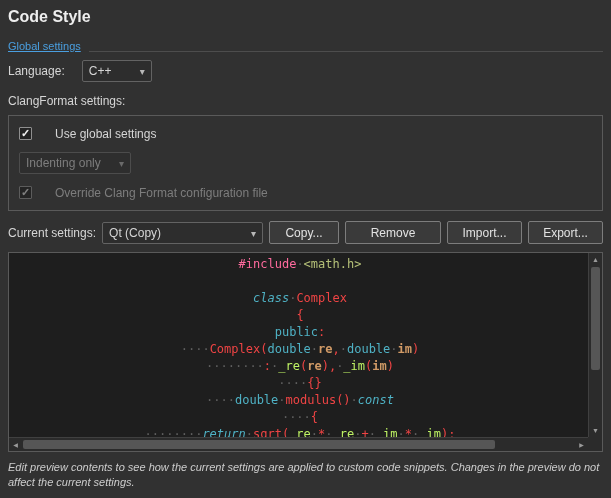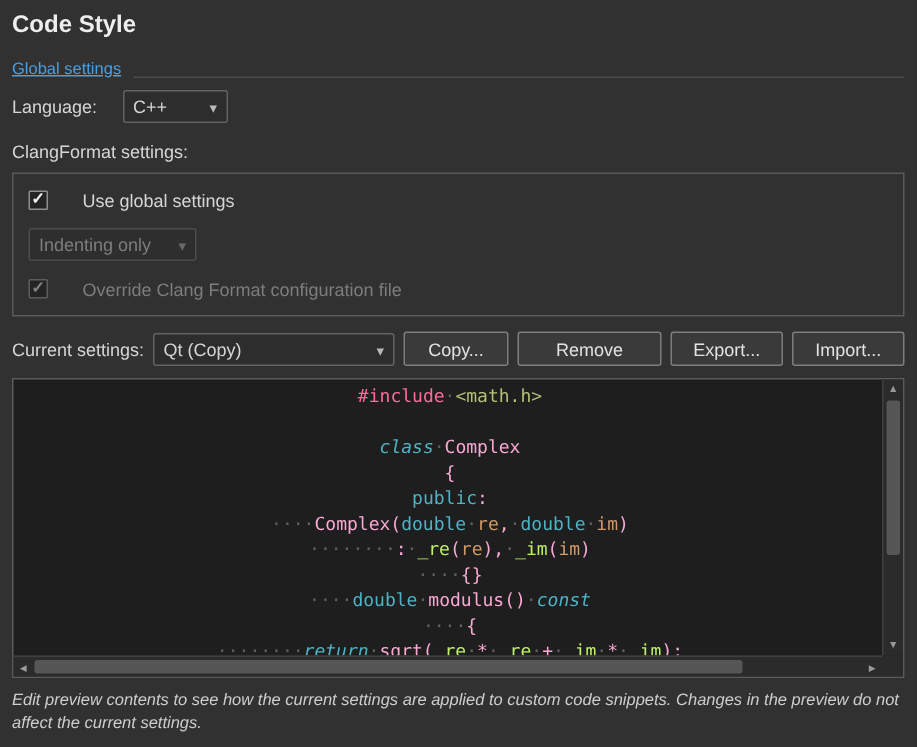--- a/index.html
+++ b/index.html
@@ -62,23 +62,23 @@
   .code {
     position: absolute; top: 3px; left: 5px; right: 16px; bottom: 14px;
     font-family: "DejaVu Sans Mono", monospace; font-size: 12px; line-height: 17px;
     white-space: pre; overflow: hidden; cursor: text;
   }
   .code-line { height: 17px; text-align: center; }
   .tok-pp    { color: #ff6b9e; }
   .tok-str   { color: #b5c078; }
   .tok-kw    { color: #4fb2c5; }
   .tok-kwi   { color: #4fb2c5; font-style: italic; }
-  .tok-param { color: #d19a66; }
+  .tok-param { color: #d19a66; font-weight: bold; }
   .tok-field { color: #bef264; }
-  .tok-plain { color: #f9a8d4; }
+  .tok-plain { color: #ef4444; }
   .tok-ws    { color: #5f5f5f; }
 
   .vscroll { position: absolute; top: 0; right: 0; bottom: 14px; width: 14px; background: #2b2b2b; border-left: 1px solid #404040; }
   .sb-btn { position: absolute; width: 13px; height: 13px; display: flex; align-items: center; justify-content: center; }
   .sb-up { top: 0; left: 0; }   .sb-up::after   { content: "▲"; font-size: 7px; color: #9a9a9a; }
   .sb-down { bottom: 0; left: 0; } .sb-down::after { content: "▼"; font-size: 7px; color: #9a9a9a; }
   .vthumb { position: absolute; top: 14px; left: 2px; width: 9px; height: 56%; background: #565656; border-radius: 2px; }
 
   .hscroll { position: absolute; left: 0; right: 14px; bottom: 0; height: 14px; background: #2b2b2b; border-top: 1px solid #404040; }
   .sb-left { left: 0; top: 0; }   .sb-left::after  { content: "◀"; font-size: 6px; color: #9a9a9a; }
@@ -126,22 +126,22 @@
   </div>
 
   <div class="cs-row">
     <span>Current settings:</span>
     <div class="combo combo-lg">
       <span class="combo-text">Qt (Copy)</span>
       <span class="combo-arrow"></span>
     </div>
     <div class="btn btn-copy">Copy...</div>
     <div class="btn btn-remove">Remove</div>
+    <div class="btn btn-import">Import...</div>
     <div class="btn btn-export">Export...</div>
-    <div class="btn btn-import">Import...</div>
   </div>
 
   <div class="editor">
     <div class="code"><div class="code-line"><span class="tok-pp">#include</span><span class="tok-ws">·</span><span class="tok-str">&lt;math.h&gt;</span></div><div class="code-line">&nbsp;</div><div class="code-line"><span class="tok-kwi">class</span><span class="tok-ws">·</span><span class="tok-plain">Complex</span></div><div class="code-line"><span class="tok-plain">{</span></div><div class="code-line"><span class="tok-kw">public</span><span class="tok-plain">:</span></div><div class="code-line"><span class="tok-ws">····</span><span class="tok-plain">Complex</span><span class="tok-plain">(</span><span class="tok-kw">double</span><span class="tok-ws">·</span><span class="tok-param">re</span><span class="tok-plain">,</span><span class="tok-ws">·</span><span class="tok-kw">double</span><span class="tok-ws">·</span><span class="tok-param">im</span><span class="tok-plain">)</span></div><div class="code-line"><span class="tok-ws">········</span><span class="tok-plain">:</span><span class="tok-ws">·</span><span class="tok-field">_re</span><span class="tok-plain">(</span><span class="tok-param">re</span><span class="tok-plain">),</span><span class="tok-ws">·</span><span class="tok-field">_im</span><span class="tok-plain">(</span><span class="tok-param">im</span><span class="tok-plain">)</span></div><div class="code-line"><span class="tok-ws">····</span><span class="tok-plain">{}</span></div><div class="code-line"><span class="tok-ws">····</span><span class="tok-kw">double</span><span class="tok-ws">·</span><span class="tok-plain">modulus</span><span class="tok-plain">()</span><span class="tok-ws">·</span><span class="tok-kwi">const</span></div><div class="code-line"><span class="tok-ws">····</span><span class="tok-plain">{</span></div><div class="code-line"><span class="tok-ws">········</span><span class="tok-kwi">return</span><span class="tok-ws">·</span><span class="tok-plain">sqrt</span><span class="tok-plain">(</span><span class="tok-field">_re</span><span class="tok-ws">·</span><span class="tok-plain">*</span><span class="tok-ws">·</span><span class="tok-field">_re</span><span class="tok-ws">·</span><span class="tok-plain">+</span><span class="tok-ws">·</span><span class="tok-field">_im</span><span class="tok-ws">·</span><span class="tok-plain">*</span><span class="tok-ws">·</span><span class="tok-field">_im</span><span class="tok-plain">);</span></div></div>
     <div class="vscroll">
       <span class="sb-btn sb-up"></span>
       <span class="vthumb"></span>
       <span class="sb-btn sb-down"></span>
     </div>
     <div class="hscroll">

